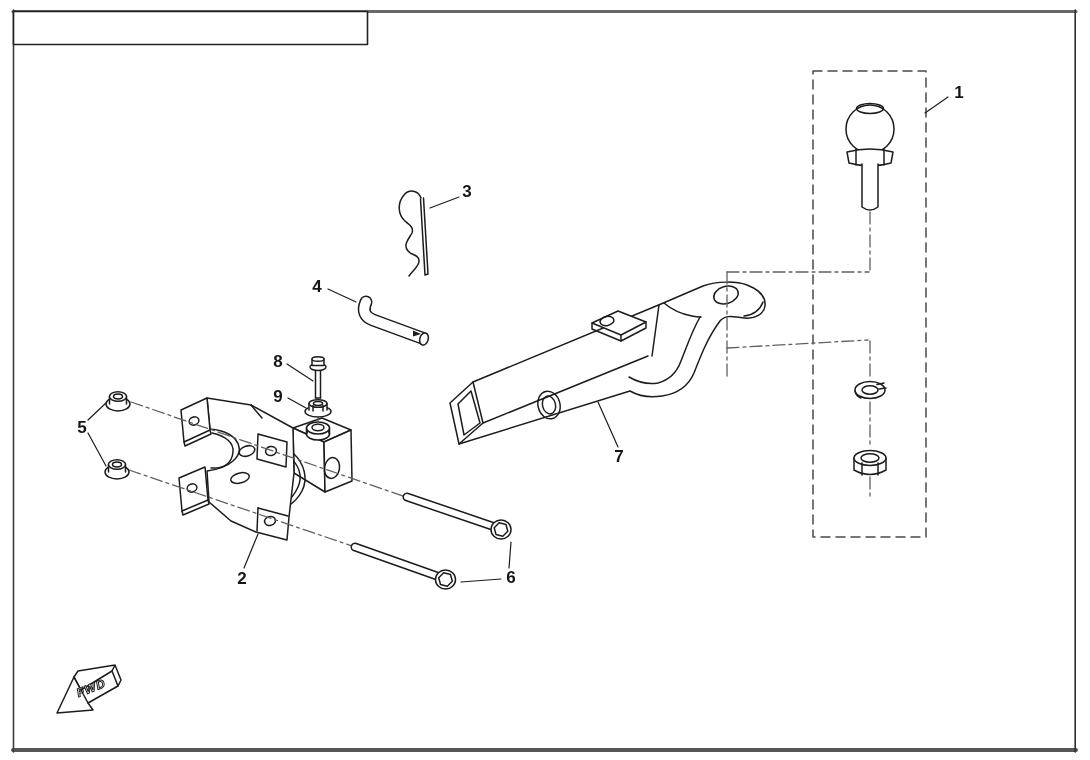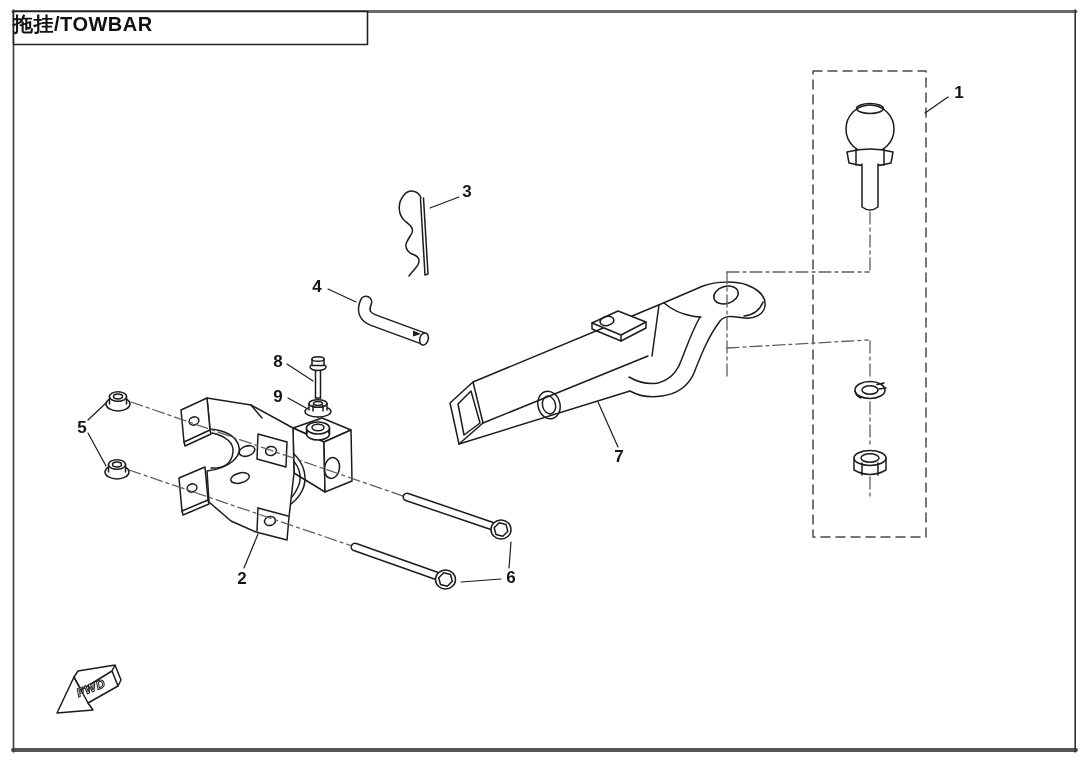--- a/index.html
+++ b/index.html
@@ -210,21 +210,20 @@
       <line x1="88" y1="433" x2="106" y2="466"></line>
       <line x1="509" y1="568" x2="511" y2="542"></line>
       <line x1="501" y1="579" x2="461" y2="582"></line>
       <line x1="598" y1="402" x2="618" y2="447"></line>
       <line x1="287" y1="364" x2="313" y2="381"></line>
       <line x1="288" y1="398" x2="306" y2="408"></line>
     </g>
   </g>
 </svg>
 
-<div class="title-block">拖挂/TOWBAR</div>
 
 <div class="callout" style="left:959px;top:92px">1</div>
 <div class="callout" style="left:242px;top:578px">2</div>
 <div class="callout" style="left:467px;top:191px">3</div>
 <div class="callout" style="left:317px;top:286px">4</div>
 <div class="callout" style="left:82px;top:427px">5</div>
 <div class="callout" style="left:511px;top:577px">6</div>
 <div class="callout" style="left:619px;top:456px">7</div>
 <div class="callout" style="left:278px;top:361px">8</div>
 <div class="callout" style="left:278px;top:396px">9</div>

